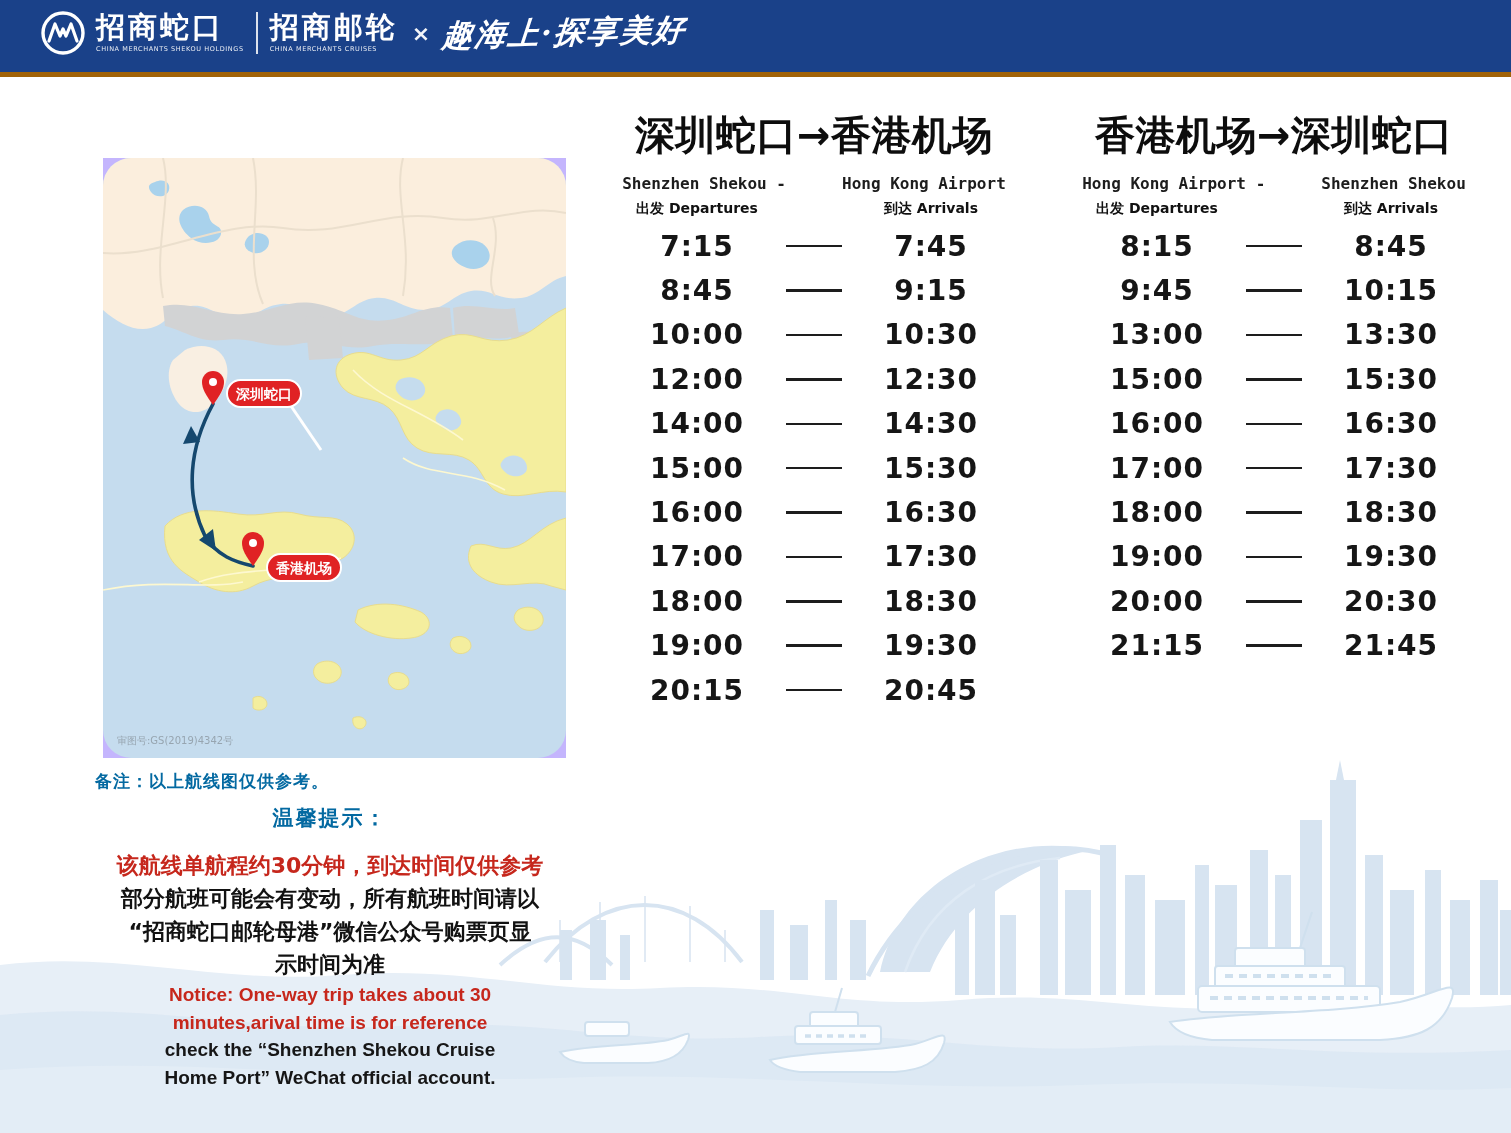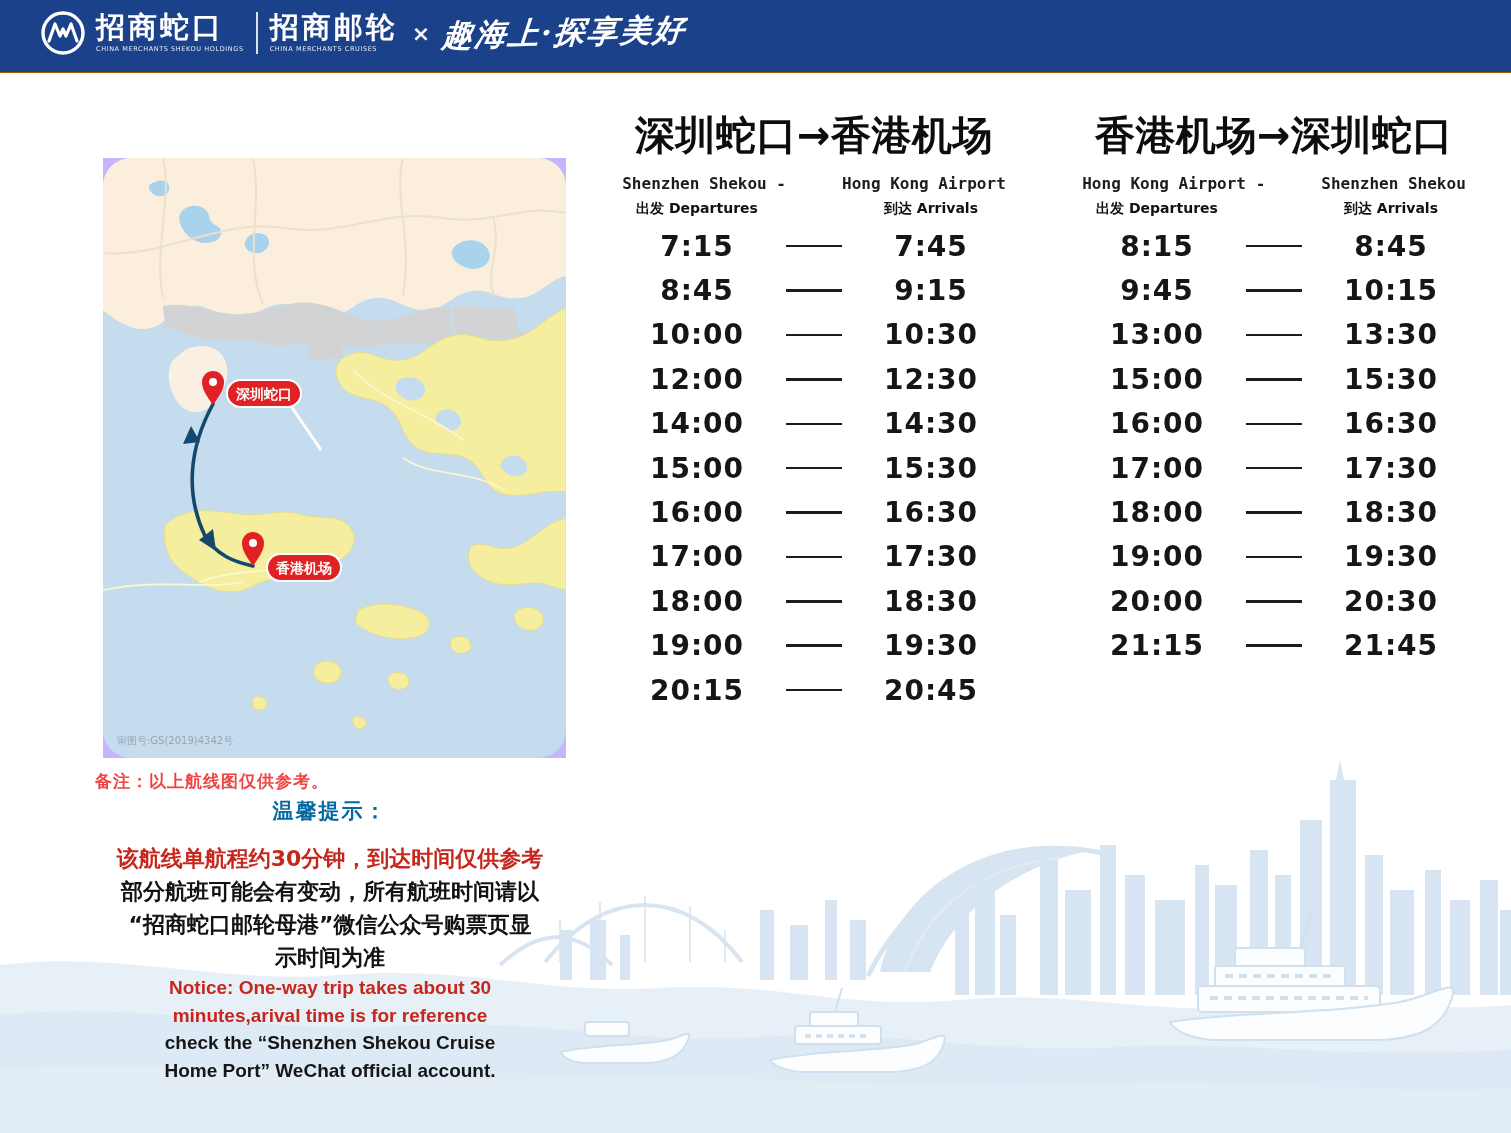--- a/index.html
+++ b/index.html
@@ -6,21 +6,21 @@
   body{
     position:relative;
     width:1511px;height:1133px;
     background:#ffffff;
     overflow:hidden;
     font-family:"DejaVu Sans","Liberation Sans",sans-serif;
   }
   
   .header{
     position:absolute;top:0;left:0;width:1511px;height:72px;
-    background:#1a4189;border-bottom:1px solid #a16207;z-index:3;
+    background:#1a4189;border-bottom:5px solid #a16207;z-index:3;
   }
   .brand-row{position:absolute;left:40px;top:10px;display:flex;align-items:center;color:#fff;}
   .logo-circle{width:46px;height:46px;margin-right:10px;flex:0 0 auto;}
   .brand-txt{display:flex;flex-direction:column;line-height:1;}
   .brand-name{font-size:29px;font-weight:bold;letter-spacing:3px;white-space:nowrap;}
   .brand-sub{font-size:6.5px;letter-spacing:.6px;margin-top:4px;white-space:nowrap;opacity:.9;}
   .brand-divider{width:2px;height:42px;background:#ffffff;opacity:.85;margin:0 12px;}
   .x-mark{font-size:22px;font-weight:bold;margin:0 12px 0 14px;opacity:.95;}
   .slogan{
     font-family:"DejaVu Serif","Liberation Serif",serif;
@@ -55,22 +55,22 @@
   .time-row{display:flex;justify-content:center;align-items:center;height:44.4px;}
   .time-row .dep,.time-row .arr{
     flex:0 0 150px;text-align:center;font-size:28px;font-weight:bold;
     color:#161616;letter-spacing:1px;white-space:nowrap;
   }
   .time-row .dash{flex:0 0 84px;display:flex;justify-content:center;align-items:center;}
   .time-row .dash::after{content:"";width:56px;height:2.5px;background:#1d1d1d;}
   
   .notes{position:absolute;left:95px;top:770px;width:470px;z-index:2;text-align:center;}
   .note-caption{
-    text-align:left;font-size:17px;font-weight:bold;color:#ef4444;
-    letter-spacing:1px;margin-bottom:4px;white-space:nowrap;
+    text-align:left;font-size:17px;font-weight:bold;color:#0369a1;
+    letter-spacing:1px;margin-bottom:11px;white-space:nowrap;
   }
   .tip-title{color:#0369a1;font-size:21px;font-weight:bold;letter-spacing:2px;margin-bottom:17px;}
   .tip-line{font-size:22px;font-weight:bold;color:#121212;line-height:33px;white-space:nowrap;}
   .tip-line.red{color:#c6271c;}
   .notice-line{
     font-family:Liberation Sans, sans-serif;
     font-weight:bold;font-size:19px;line-height:27.5px;color:#161616;white-space:nowrap;
   }
   .notice-line .red{color:#c6271c;}
   

